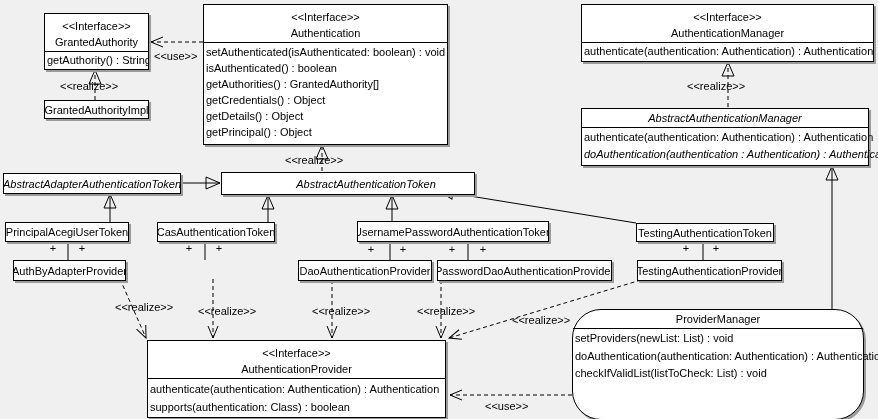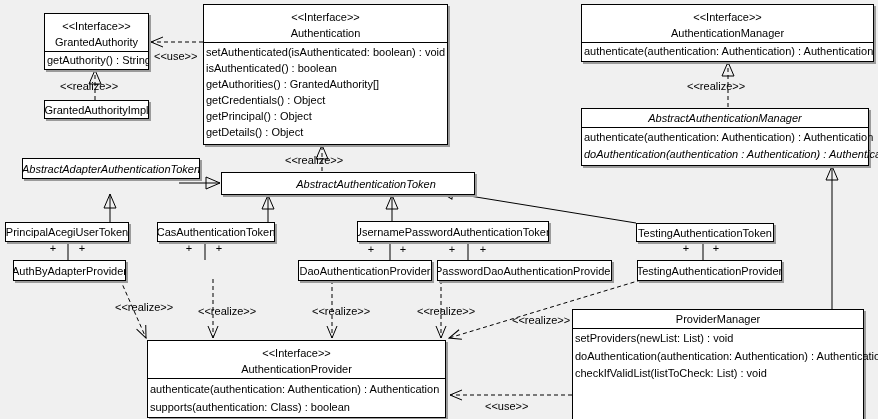--- a/index.html
+++ b/index.html
@@ -77,22 +77,22 @@
   <div class="box clip" style="left:203px;top:4px;width:243px;height:139px;">
     <div class="title pad2">
       <div class="line">&lt;&lt;Interface&gt;&gt;</div>
       <div class="line">Authentication</div>
     </div>
     <div class="methods" style="line-height:16px;">
       <div class="m">setAuthenticated(isAuthenticated: boolean) : void</div>
       <div class="m">isAuthenticated() : boolean</div>
       <div class="m">getAuthorities() : GrantedAuthority[]</div>
       <div class="m">getCredentials() : Object</div>
+      <div class="m">getDetails() : Object</div>
       <div class="m">getPrincipal() : Object</div>
-      <div class="m">getDetails() : Object</div>
     </div>
   </div>
 
   <div class="box clip" style="left:581px;top:4px;width:291px;height:56px;">
     <div class="title pad2">
       <div class="line">&lt;&lt;Interface&gt;&gt;</div>
       <div class="line">AuthenticationManager</div>
     </div>
     <div class="methods" style="line-height:15px;">
       <div class="m">authenticate(authentication: Authentication) : Authentication</div>
@@ -102,21 +102,21 @@
   <div class="box" style="left:581px;top:108px;width:286px;height:56px;">
     <div class="title pad1">
       <div class="line it">AbstractAuthenticationManager</div>
     </div>
     <div class="methods" style="line-height:17px;">
       <div class="m">authenticate(authentication: Authentication) : Authentication</div>
       <div class="m it">doAuthentication(authentication : Authentication) : Authentication</div>
     </div>
   </div>
 
-  <div class="box clip single it" style="left:3px;top:158px;width:176px;height:19px;margin-left:19px;">
+  <div class="box clip single it" style="left:3px;top:173px;width:176px;height:19px;">
     <span>AbstractAdapterAuthenticationToken</span>
   </div>
 
   <div class="box clip single it" style="left:221px;top:172px;width:216px;height:21px;padding-left:36px;">
     <span>AbstractAuthenticationToken</span>
   </div>
 
   <div class="box clip single" style="left:5px;top:222px;width:122px;height:18px;">
     <span>PrincipalAcegiUserToken</span>
   </div>
@@ -154,21 +154,21 @@
     <div class="title pad2">
       <div class="line">&lt;&lt;Interface&gt;&gt;</div>
       <div class="line">AuthenticationProvider</div>
     </div>
     <div class="methods" style="line-height:18px;">
       <div class="m">authenticate(authentication: Authentication) : Authentication</div>
       <div class="m">supports(authentication: Class) : boolean</div>
     </div>
   </div>
 
-  <div class="box" style="left:572px;top:309px;width:290px;height:109px;">
+  <div class="box" style="left:572px;top:309px;width:290px;height:109px;border-radius:29px;">
     <div class="title pad1">
       <div class="line">ProviderManager</div>
     </div>
     <div class="methods" style="line-height:17.6px;">
       <div class="m">setProviders(newList: List) : void</div>
       <div class="m">doAuthentication(authentication: Authentication) : Authentication</div>
       <div class="m">checkIfValidList(listToCheck: List) : void</div>
     </div>
   </div>
 

